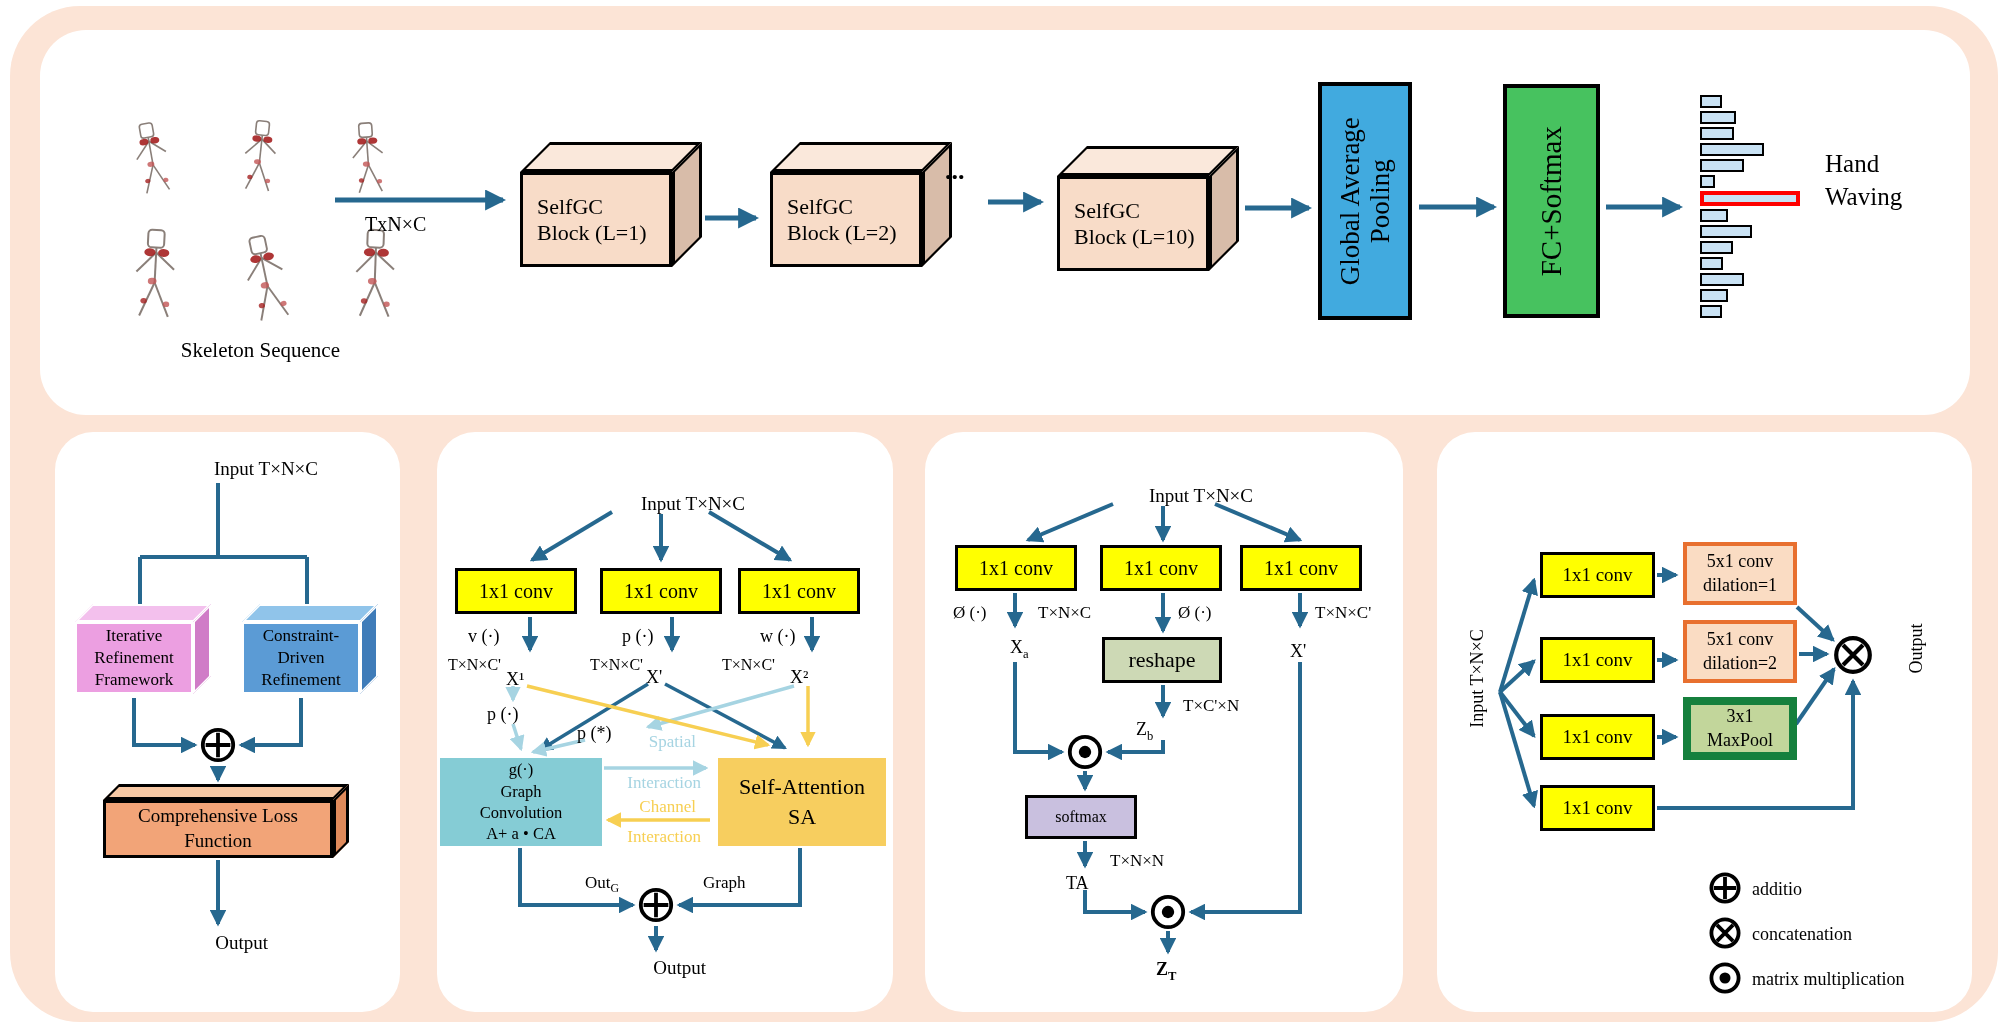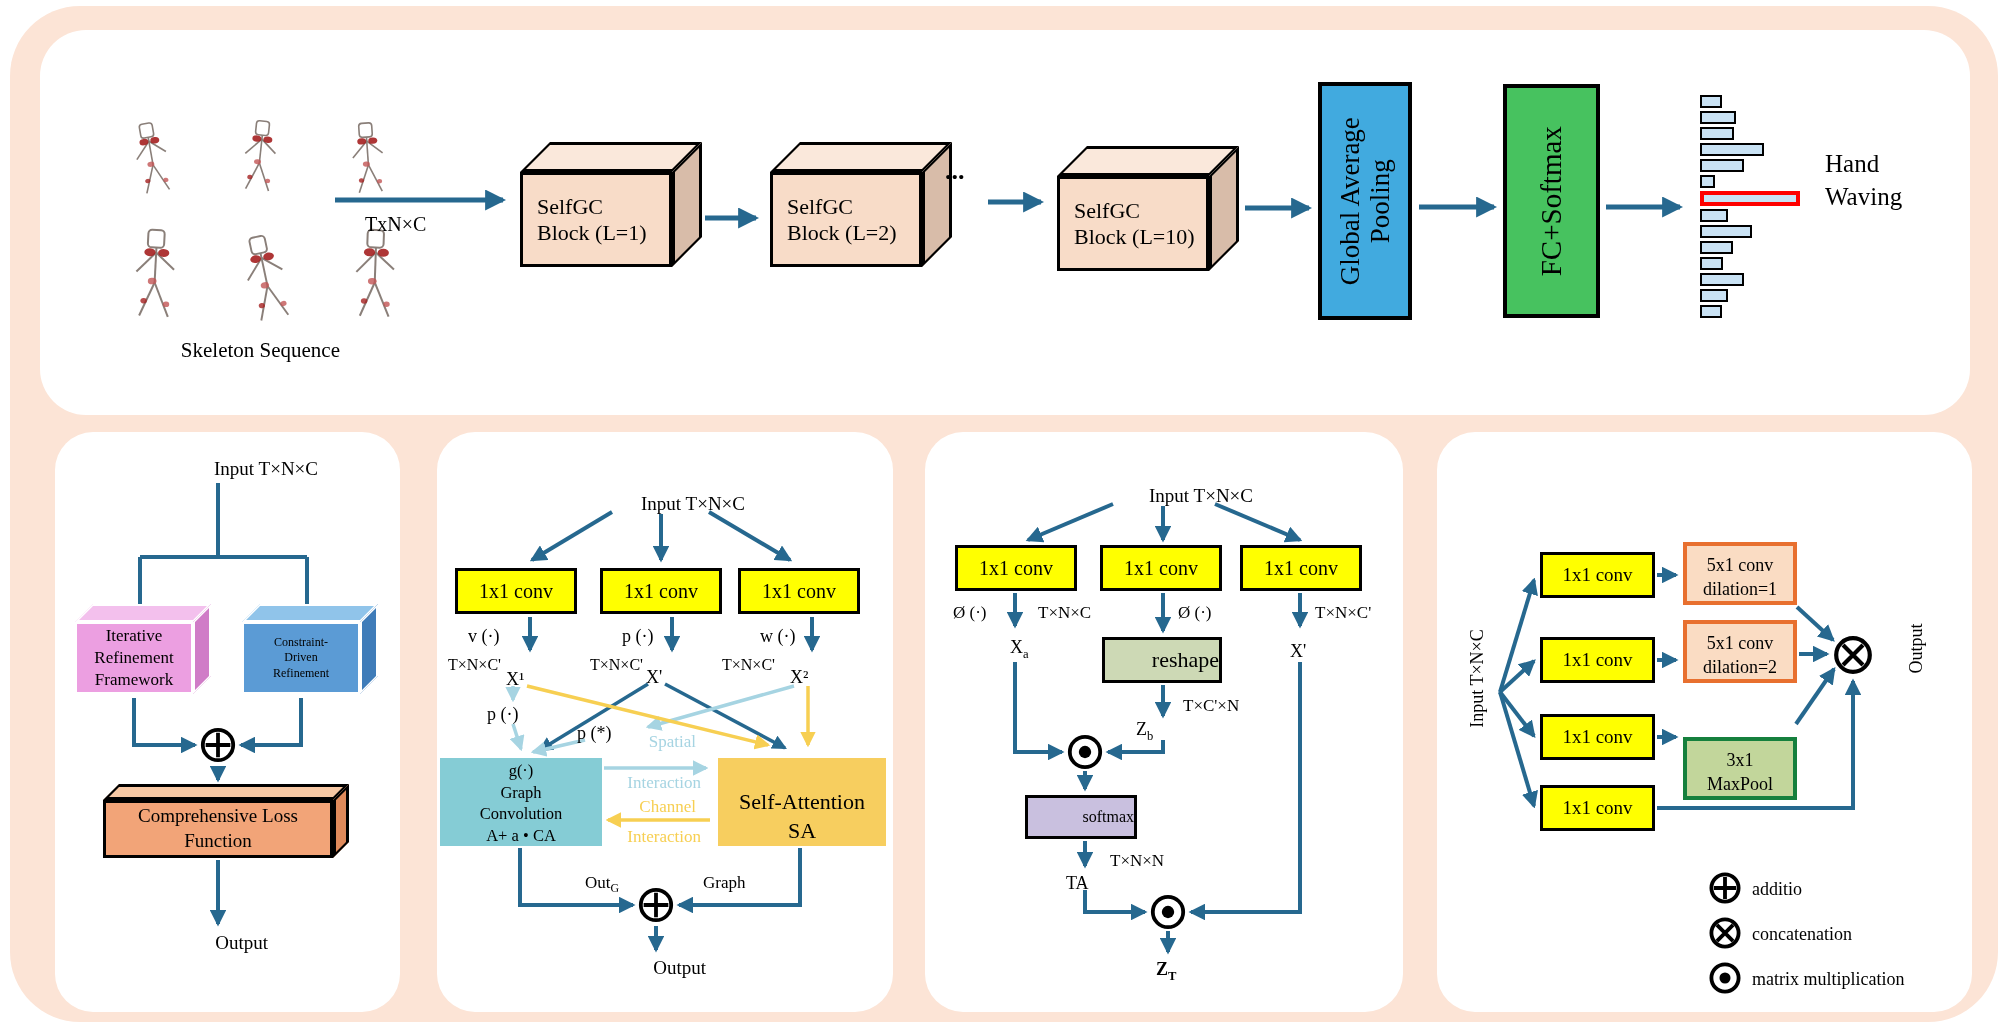--- a/index.html
+++ b/index.html
@@ -7,21 +7,21 @@
            font-family:"Liberation Serif","DejaVu Serif",serif; }
   .peach { position:absolute; left:10px; top:6px; width:1988px; height:1016px;
            background:#fce4d6; border-radius:70px; z-index:0; }
   .panel { position:absolute; background:#ffffff; border-radius:38px; z-index:1; }
   .overlay { position:absolute; left:0; top:0; z-index:2; pointer-events:none; }
   .txt { position:absolute; color:#000; z-index:3; line-height:1.25; }
   .center { text-align:right; }
   .conv { position:absolute; background:#ffff00; border:3.5px solid #000; box-sizing:border-box;
           display:flex; align-items:center; justify-content:center; z-index:3; font-size:20px; }
   .flat { position:absolute; box-sizing:border-box; display:flex; align-items:center;
-          justify-content:flex-end; z-index:3; }
+          justify-content:center; z-index:3; }
   .b3 { position:absolute; z-index:3; }
   .b3 .t { position:absolute; left:0; top:calc(var(--d) * -1); width:var(--w); height:var(--d);
            background:var(--tc); border:var(--bw) solid var(--bc); box-sizing:border-box;
            transform:skewX(-45deg); transform-origin:0 100%; }
   .b3 .s { position:absolute; left:var(--w); top:0; width:var(--d); height:var(--h);
            background:var(--sc); border:var(--bw) solid var(--bc); box-sizing:border-box;
            transform:skewY(-45deg); transform-origin:0 0; }
   .b3 .f { position:absolute; left:0; top:0; width:var(--w); height:var(--h); background:var(--fc);
            border:var(--bw) solid var(--bc); box-sizing:border-box; display:flex;
            flex-direction:column; justify-content:center; }
@@ -228,21 +228,21 @@
       <div class="s"></div>
     <div class="f mid" style="font-size:17px;line-height:1.3;">
       <span>Iterative</span>
       <span>Refinement</span>
       <span>Framework</span>
     </div>
   </div>
   <div class="b3" style="left:242px;top:622px;--w:118px;--h:72px;--d:18px;--fc:#5b9bd5;--tc:#90c4ea;--sc:#3f7cb9;--bc:#fff;--bw:2px;">
     <div class="t"></div>
       <div class="s"></div>
-    <div class="f mid" style="font-size:12px;line-height:1.3;">
+    <div class="f mid" style="font-size:17px;line-height:1.3;">
       <span>Constraint-</span>
       <span>Driven</span>
       <span>Refinement</span>
     </div>
   </div>
   <div class="op" style="left:199px;top:726px;width:38px;height:38px;">
     <svg width="38" height="38" viewBox="0 0 40 40">
         <circle cx="20" cy="20" r="16" fill="#fff" stroke="#000" stroke-width="4"></circle>
         <path d="M20,7 V33 M7,20 H33" stroke="#000" stroke-width="4"></path>
       </svg>
@@ -332,21 +332,21 @@
   <div class="conv" style="left:1540px;top:714px;width:115px;height:46px;font-size:19px;">1x1 conv</div>
   <div class="conv" style="left:1540px;top:785px;width:115px;height:46px;font-size:19px;">1x1 conv</div>
   <div class="flat" style="left:1683px;top:542px;width:114px;height:63px;background:#fadcc3;border:4px solid #e8702f;flex-direction:column;font-size:18px;line-height:1.3;">
     <span>5x1 conv</span>
       <span>dilation=1</span>
   </div>
   <div class="flat" style="left:1683px;top:620px;width:114px;height:63px;background:#fadcc3;border:4px solid #e8702f;flex-direction:column;font-size:18px;line-height:1.3;">
     <span>5x1 conv</span>
       <span>dilation=2</span>
   </div>
-  <div class="flat" style="left:1683px;top:697px;width:114px;height:63px;background:#c2d69b;border:4px solid #15803d;flex-direction:column;font-size:18px;line-height:1.3;margin-top:40px;">
+  <div class="flat" style="left:1683px;top:697px;width:114px;height:63px;background:#c2d69b;border:8px solid #15803d;flex-direction:column;font-size:18px;line-height:1.3;">
     <span>3x1</span>
       <span>MaxPool</span>
   </div>
   <div class="op" style="left:1832px;top:634px;width:42px;height:42px;">
     <svg width="42" height="42" viewBox="0 0 40 40">
         <circle cx="20" cy="20" r="16" fill="#fff" stroke="#000" stroke-width="4"></circle>
         <path d="M10.5,10.5 L29.5,29.5 M29.5,10.5 L10.5,29.5" stroke="#000" stroke-width="4"></path>
       </svg>
   </div>
   <div class="vlabel" style="left:1876px;top:638px;width:80px;font-size:18px;">Output</div>

